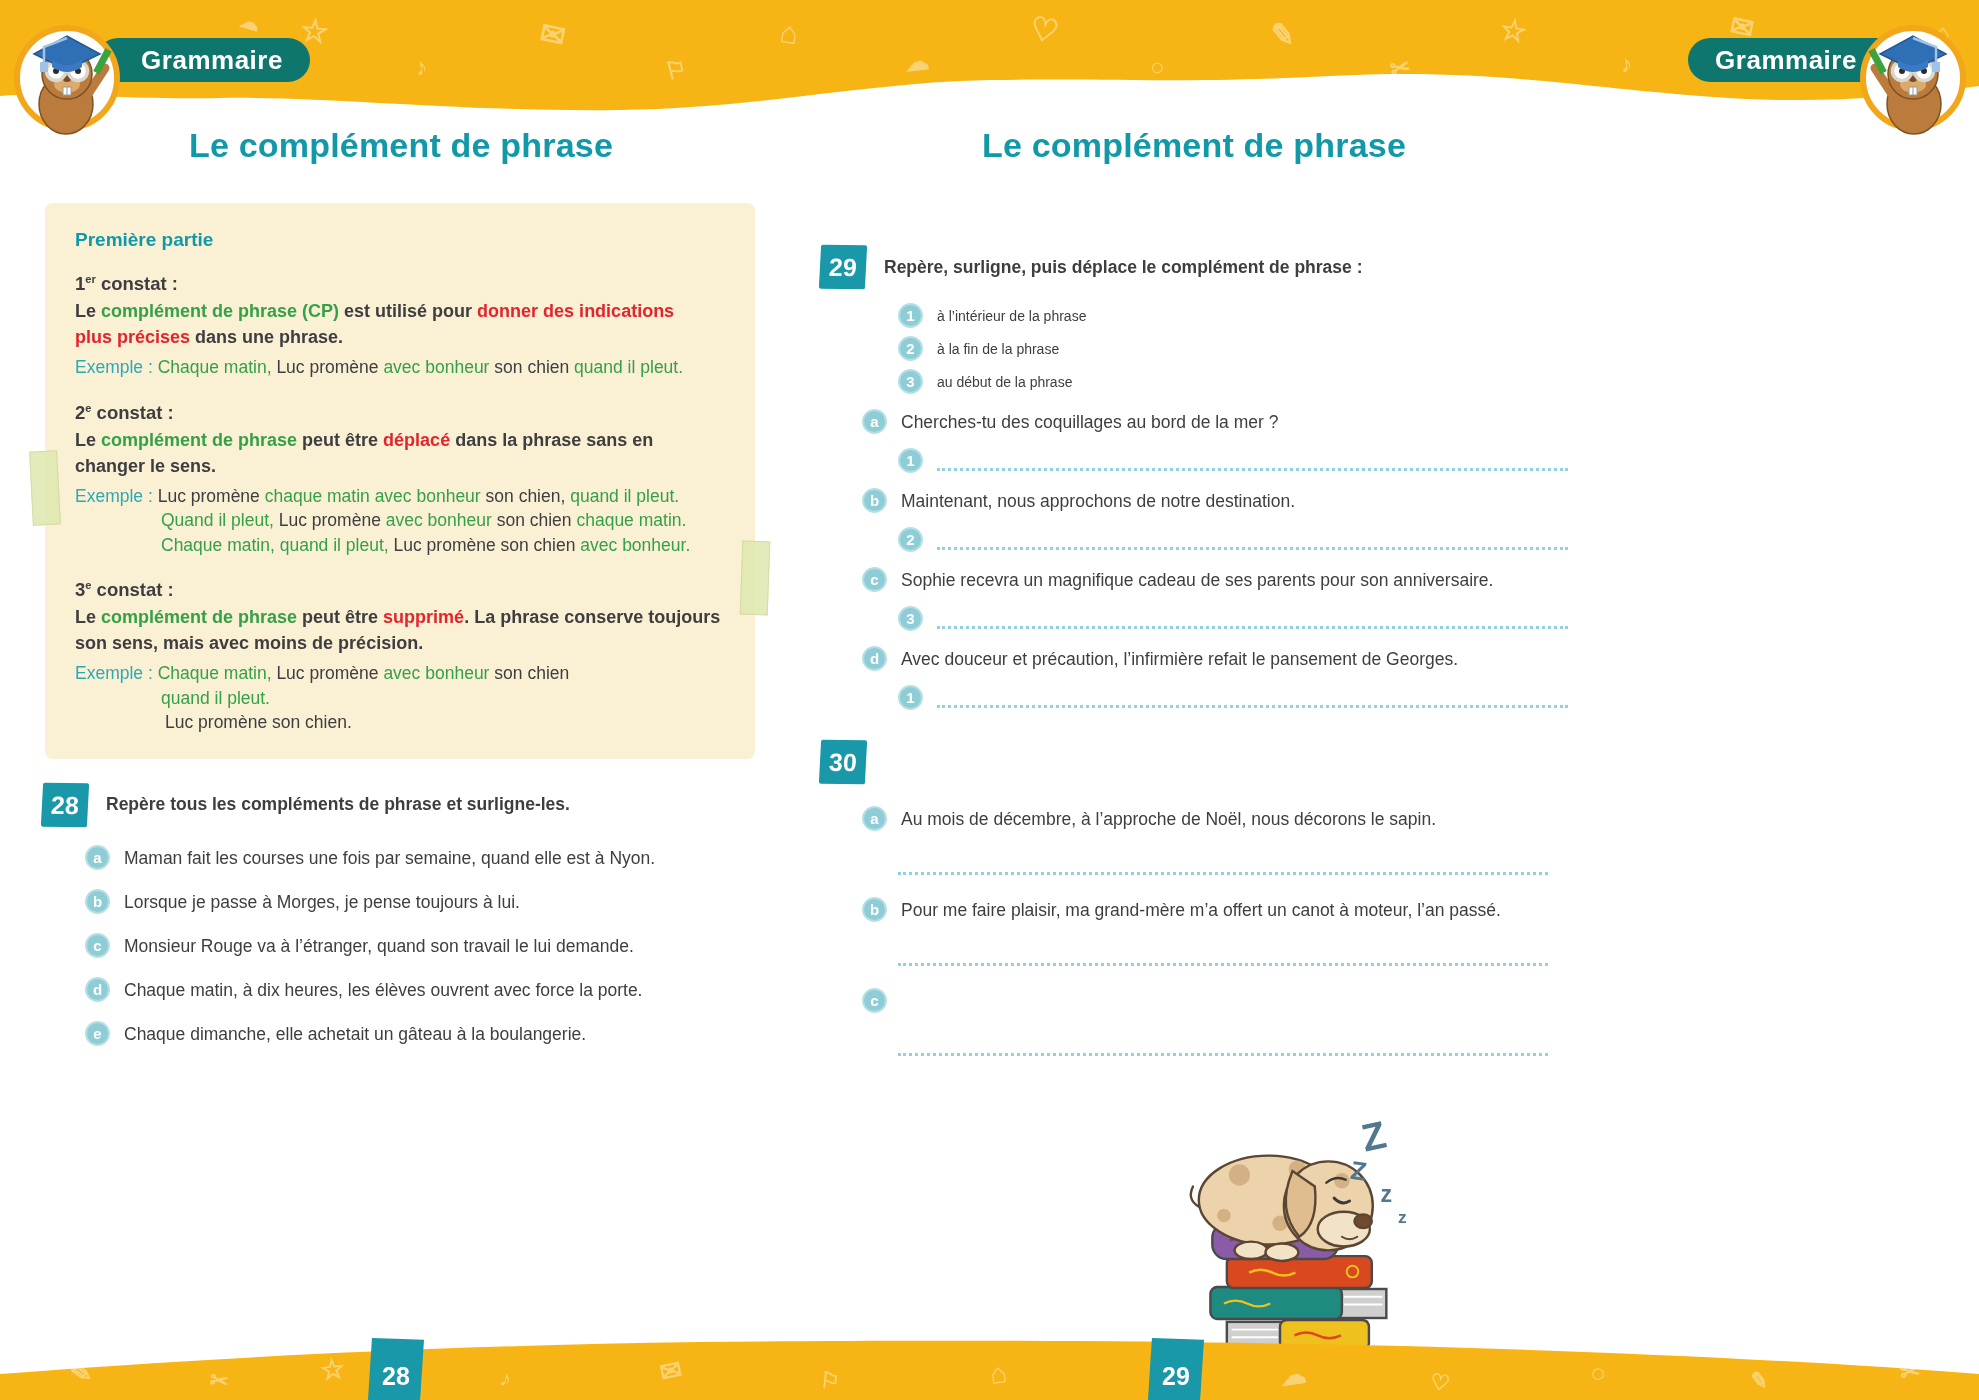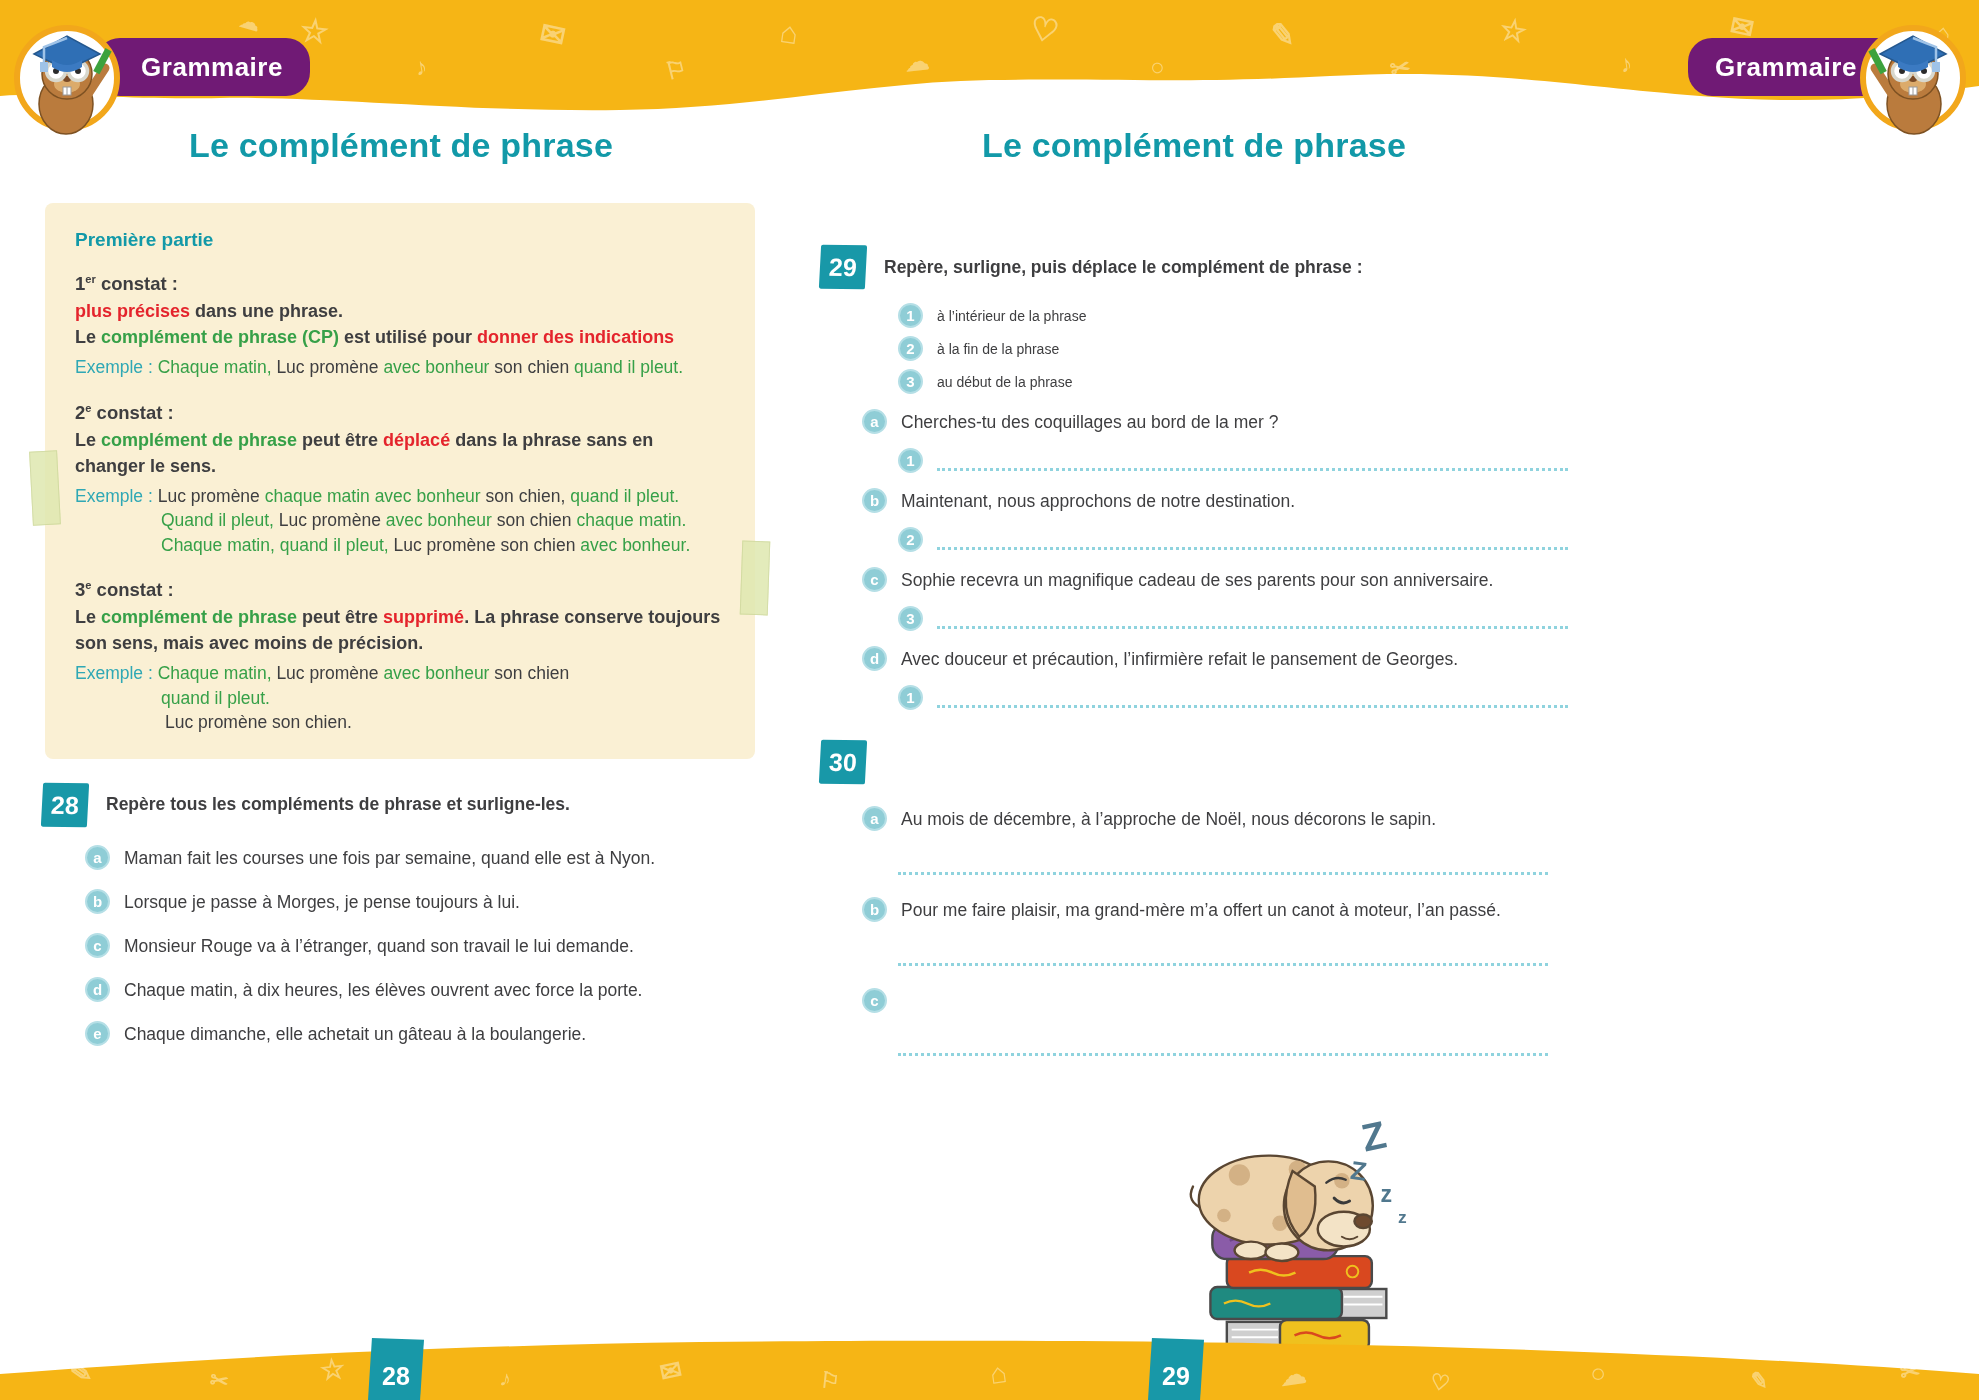--- a/index.html
+++ b/index.html
@@ -16,21 +16,21 @@
   #header-band{top:0;height:130px;}
   #footer-band{bottom:0;height:70px;}
   .doodle{
     position:absolute;color:#ffffff;opacity:.4;font-weight:bold;
     user-select:none;line-height:1;
   }
   #header-doodles{position:absolute;top:0;left:0;width:1979px;height:120px;overflow:hidden;}
   #footer-doodles{position:absolute;bottom:0;left:0;width:1979px;height:70px;overflow:hidden;}
 
   .section-pill{
-    position:absolute;top:38px;height:58px;background:#701a75;
+    position:absolute;top:38px;height:44px;background:#0f766e;
     border-radius:24px;display:flex;align-items:center;z-index:3;
   }
   .section-pill.left{left:96px;width:196px;justify-content:center;padding-left:18px;}
   .section-pill.right{left:1688px;width:196px;justify-content:center;padding-right:18px;}
   .section-pill .pill-label{
     color:#fff;font-weight:bold;font-size:26px;letter-spacing:.5px;
   }
   .mascot-wrap{position:absolute;top:20px;width:110px;height:120px;z-index:4;}
   .mascot-wrap.left{left:12px;}
   .mascot-wrap.right{left:1858px;transform:scaleX(-1);}
@@ -207,22 +207,22 @@
     <h1 class="page-title">Le complément de phrase</h1>
 
     <div class="lesson-box">
       <div class="tape tape1"></div>
       <div class="tape tape2"></div>
 
       <p class="part-label">Première partie</p>
 
       <div class="constat-group">
         <p class="constat-head"><span class="c-dark">1</span><sup class="c-dark">er</sup><span class="c-dark"> constat :</span></p>
+        <p class="constat-body"><span class="c-dark">Le </span><span class="c-green">complément de phrase (CP)</span><span class="c-dark"> est utilisé pour </span><span class="c-red">donner des indications</span></p>
         <p class="constat-body"><span class="c-red">plus précises</span><span class="c-dark"> dans une phrase.</span></p>
-        <p class="constat-body"><span class="c-dark">Le </span><span class="c-green">complément de phrase (CP)</span><span class="c-dark"> est utilisé pour </span><span class="c-red">donner des indications</span></p>
         <p class="example"><span class="c-teal">Exemple : </span><span class="c-green">Chaque matin,</span><span class="c-dark"> Luc promène </span><span class="c-green">avec bonheur</span><span class="c-dark"> son chien </span><span class="c-green">quand il pleut.</span></p>
       </div>
 
       <div class="constat-group">
         <p class="constat-head"><span class="c-dark">2</span><sup class="c-dark">e</sup><span class="c-dark"> constat :</span></p>
         <p class="constat-body"><span class="c-dark">Le </span><span class="c-green">complément de phrase</span><span class="c-dark"> peut être </span><span class="c-red">déplacé</span><span class="c-dark"> dans la phrase sans en</span></p>
         <p class="constat-body"><span class="c-dark">changer le sens.</span></p>
         <p class="example"><span class="c-teal">Exemple : </span><span class="c-dark">Luc promène </span><span class="c-green">chaque matin avec bonheur</span><span class="c-dark"> son chien, </span><span class="c-green">quand il pleut.</span></p>
         <p class="example-cont"><span class="c-green">Quand il pleut,</span><span class="c-dark"> Luc promène </span><span class="c-green">avec bonheur</span><span class="c-dark"> son chien </span><span class="c-green">chaque matin.</span></p>
         <p class="example-cont"><span class="c-green">Chaque matin, quand il pleut,</span><span class="c-dark"> Luc promène son chien </span><span class="c-green">avec bonheur.</span></p>

